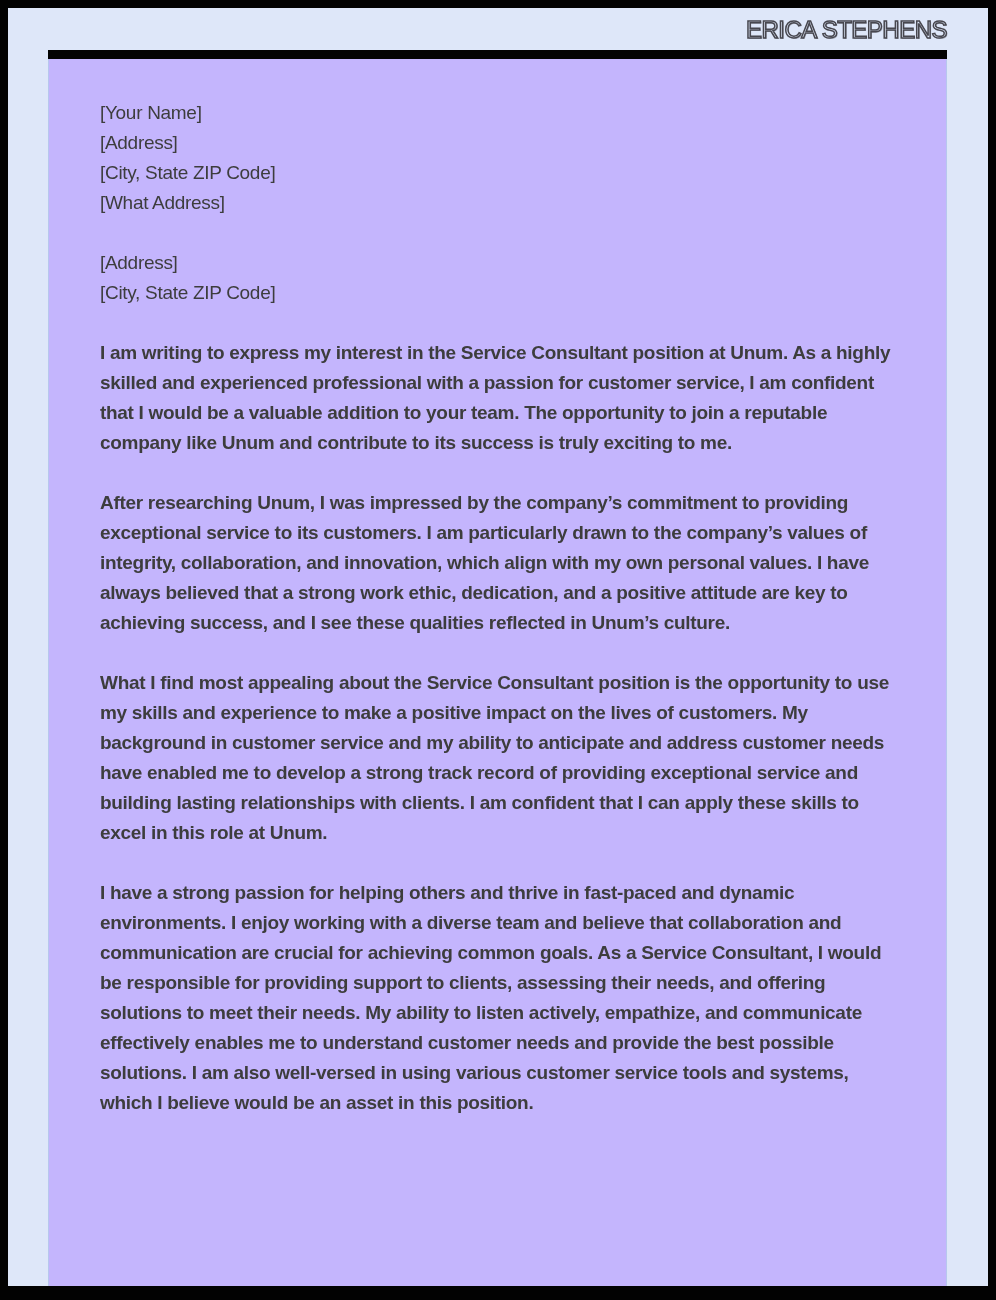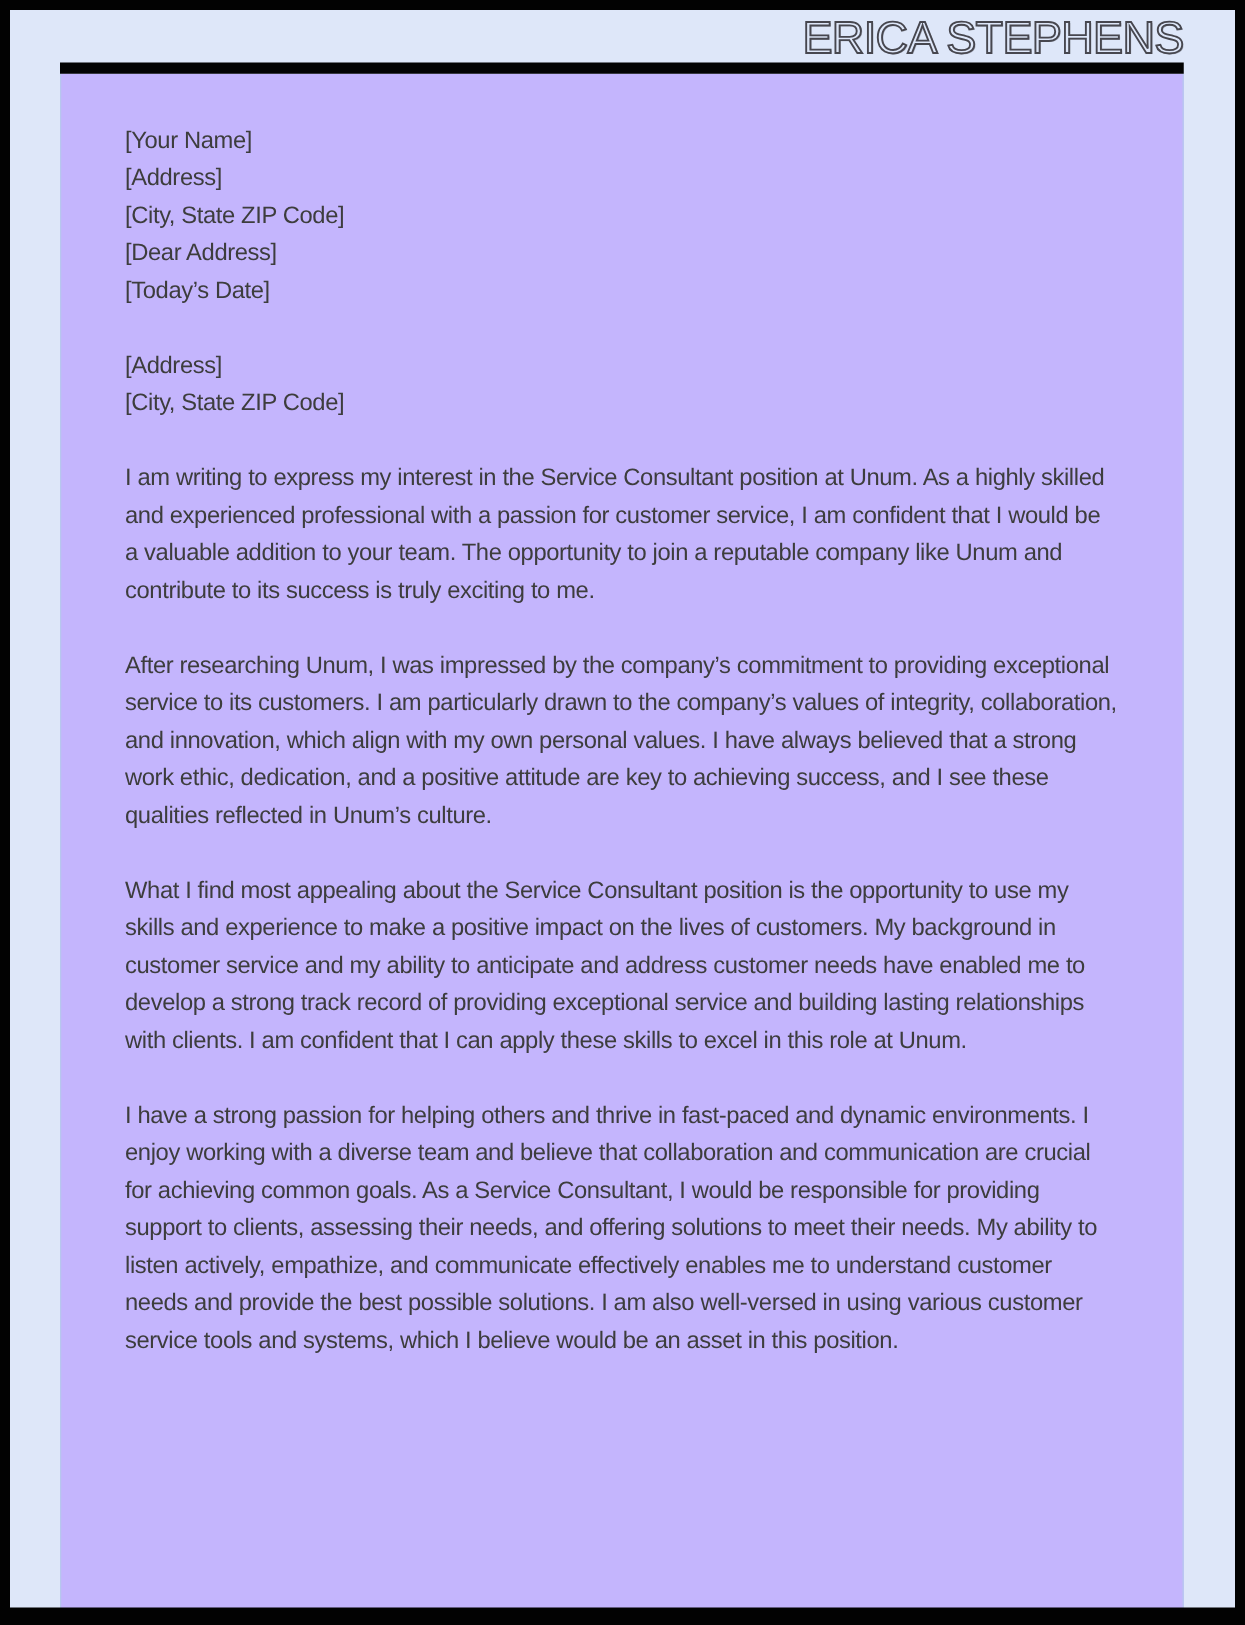--- a/index.html
+++ b/index.html
@@ -19,21 +19,21 @@
     border-bottom-width: 14px;
     pointer-events: none;
     z-index: 9;
   }
   .header-name {
     position: absolute;
     top: 9px;
     right: 49px;
     height: 42px;
     line-height: 42px;
-    font-size: 36px;
+    font-size: 24px;
     letter-spacing: -0.5px;
     font-weight: 400;
     color: #dee7f9;
     -webkit-text-stroke: 1.5px #47474f;
     text-shadow: 1px 1px 0 rgba(70,70,80,0.35);
     white-space: nowrap;
     z-index: 3;
     text-align: right;
   }
   .header-bar {
@@ -59,21 +59,21 @@
     z-index: 2;
   }
   .doc-text {
     font-size: 19px;
     line-height: 30px;
     letter-spacing: -0.3px;
     font-weight: 300;
     color: #3d3d3d;
   }
   .block { margin-bottom: 30px; }
-  .para { margin-bottom: 30px; }
+  .para { margin-bottom: 30px; font-weight: bold; }
   .watermark {
     position: absolute;
     right: 38px;
     bottom: 2px;
     font-size: 17px;
     letter-spacing: 0;
     color: #3b3b3b;
     background: #ffffff;
     padding-left: 6px;
   }
@@ -88,22 +88,21 @@
   <div class="header-name">ERICA STEPHENS</div>
 
   <div class="header-bar"></div>
 
   <div class="document">
 
     <div class="block doc-text">
       <div>[Your Name]</div>
       <div>[Address]</div>
       <div>[City, State ZIP Code]</div>
-      <div>[Dear Address]</div>
-      <div>[Today’s Date]</div>
+      <div>[What Address]</div>
     </div>
 
     <div class="block doc-text">
       <div>[Address]</div>
       <div>[City, State ZIP Code]</div>
     </div>
 
 
     <p class="para doc-text">I am writing to express my interest in the Service Consultant position at Unum. As a highly skilled and experienced professional with a passion for customer service, I am confident that I would be a valuable addition to your team. The opportunity to join a reputable company like Unum and contribute to its success is truly exciting to me.</p>
     <p class="para doc-text">After researching Unum, I was impressed by the company’s commitment to providing exceptional service to its customers. I am particularly drawn to the company’s values of integrity, collaboration, and innovation, which align with my own personal values. I have always believed that a strong work ethic, dedication, and a positive attitude are key to achieving success, and I see these qualities reflected in Unum’s culture.</p>

